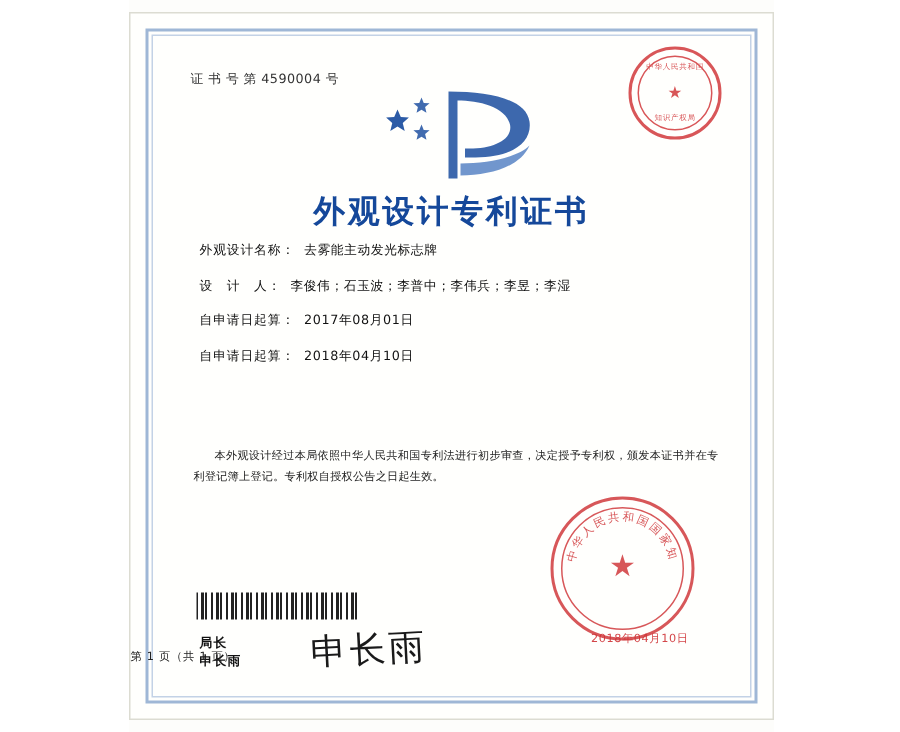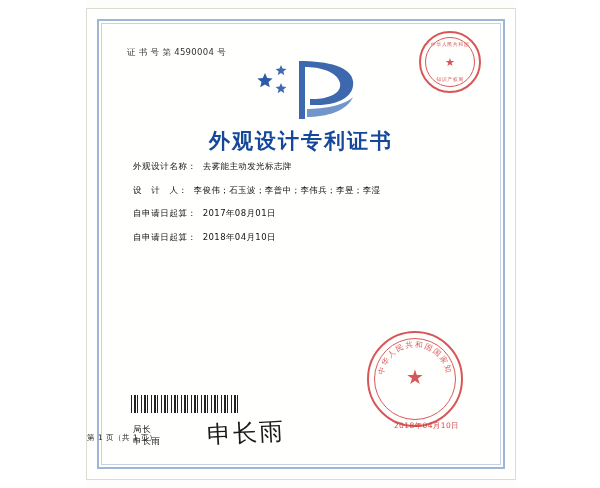--- a/index.html
+++ b/index.html
@@ -180,20 +180,21 @@
   }
   
   .director {
     position: absolute;
     left: 46px;
     top: 414px;
     font-size: 8.5px;
     line-height: 1.45;
     color: #111;
     letter-spacing: 0.8px;
+    font-weight: bold;
   }
   .signature {
     position: absolute;
     left: 120px;
     top: 408px;
     font-size: 24px;
     color: #1a1a1a;
     font-family: "DejaVu Serif", serif;
     letter-spacing: 2px;
     transform: rotate(-3deg);
@@ -304,20 +305,21 @@
         <span class="label">自申请日起算：</span>
         <span class="value">2017年08月01日</span>
       </div>
       <div class="row">
         <span class="label">自申请日起算：</span>
         <span class="value">2018年04月10日</span>
       </div>
     </div>
 
     <div class="body-text">
+      <p>本外观设计经过本局依照中华人民共和国专利法进行初步审查，决定授予专利权，颁发本证书并在专利登记簿上登记。专利权自授权公告之日起生效。</p>
     </div>
 
     <div class="barcode"></div>
 
     <div class="director">
       <div>局长</div>
       <div>申长雨</div>
     </div>
     <div class="signature">申长雨</div>
 

